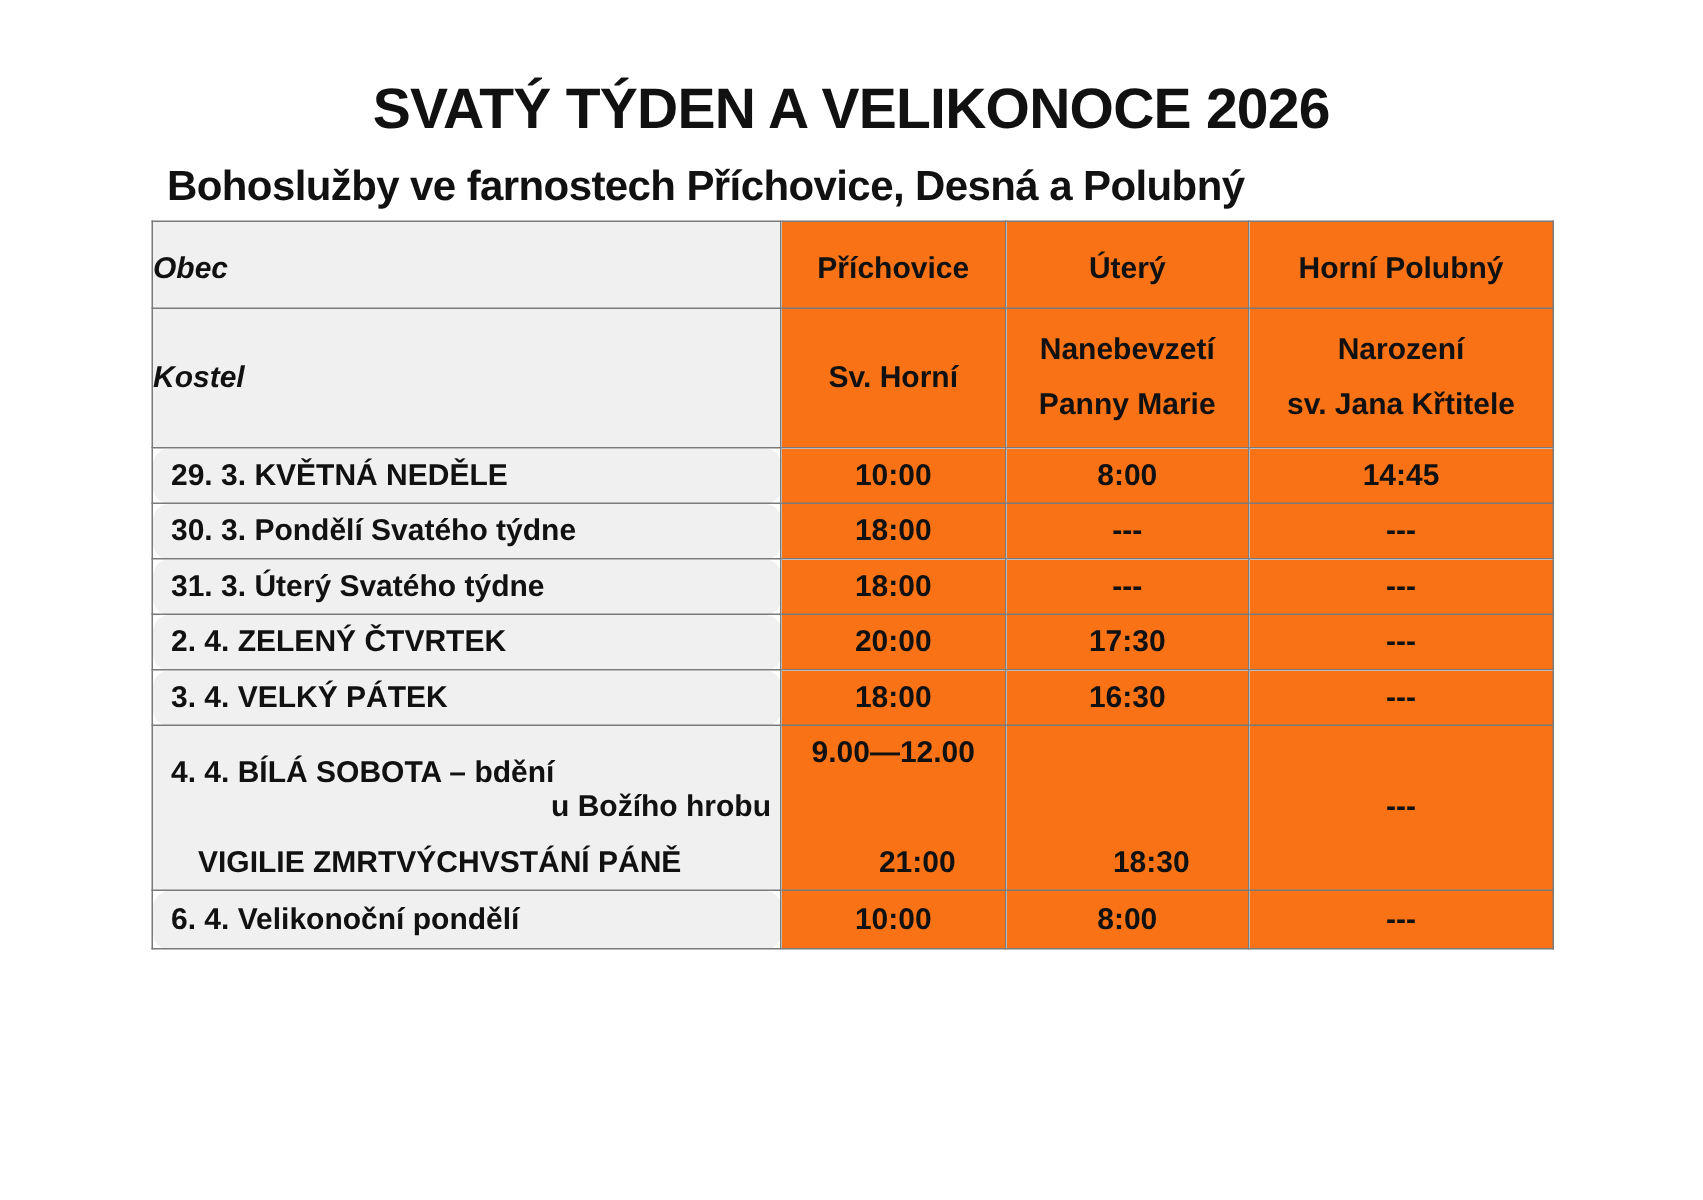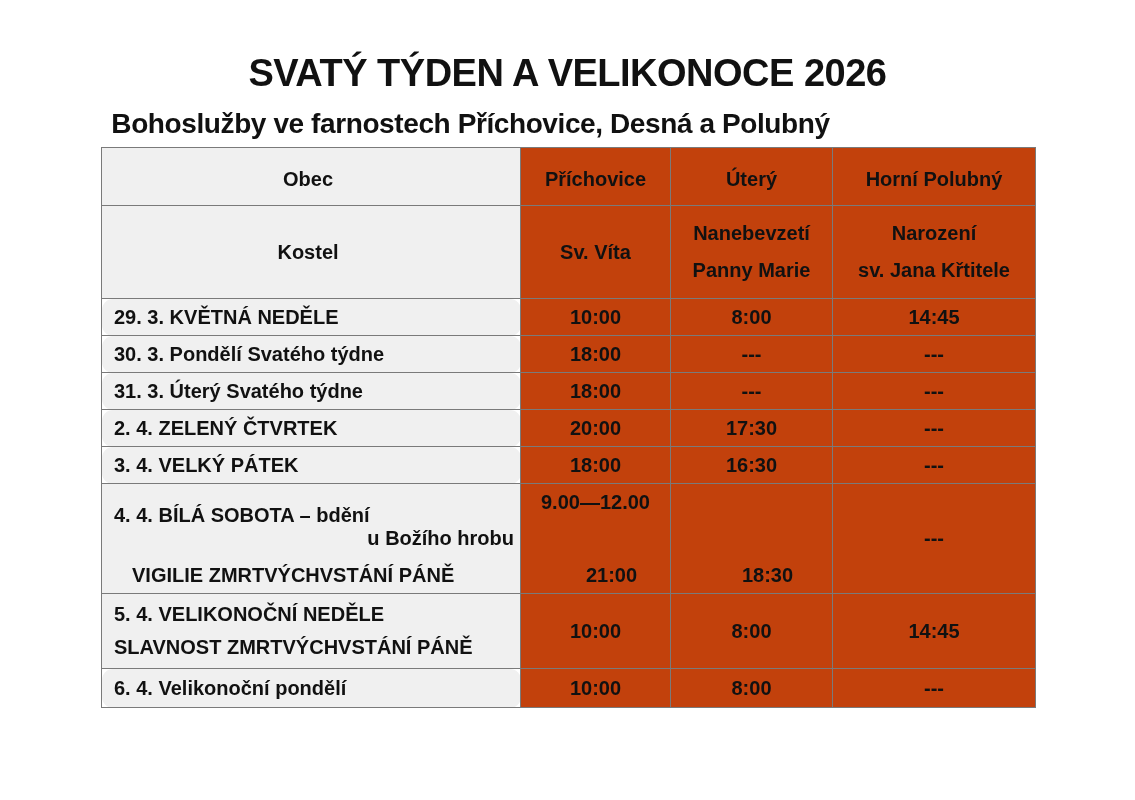--- a/index.html
+++ b/index.html
@@ -23,22 +23,22 @@
       border-collapse: collapse; table-layout: fixed;
       width: 934px;
     }
     table.schedule td {
       border: 1.5px solid #7a7a7a;
       font-weight: bold; font-size: 20px;
       padding: 0; vertical-align: middle;
       white-space: nowrap; overflow: hidden;
     }
     .lbl { background: #f0f0f0; }
-    .val { background: #c2410c; text-align: center; }
-    .hdr-right { text-align: center; padding-right: 6px !important; }
+    .val { background: #f97316; text-align: center; }
+    .hdr-right { text-align: left; padding-right: 6px !important; font-style: italic; }
     .c0 { width: 419px; }
     .c1 { width: 150px; }
     .c2 { width: 162px; }
     .c3 { width: 203px; }
     .r-h1 td { height: 57px; vertical-align: top; }
     .r-h1 td > div { padding-top: 6px; }
     .r-h2 td { height: 92px; }
     .r-std td { height: 36px; }
     .r-sat td { height: 109px; }
     .r-sun td { height: 74px; }
@@ -81,21 +81,21 @@
       <td class="val">
         <div>Horní Polubný</div>
       </td>
     </tr>
 
     <tr class="r-h2">
       <td class="lbl hdr-right">
         <span>Kostel</span>
       </td>
       <td class="val two-line">
-        <div>Sv. Víta</div>
+        <div>Sv. Horní</div>
       </td>
       <td class="val two-line">
         <div>Nanebevzetí</div>
         <div>Panny Marie</div>
       </td>
       <td class="val two-line">
         <div>Narození</div>
         <div>sv. Jana Křtitele</div>
       </td>
     </tr>
@@ -146,31 +146,20 @@
         </div>
       </td>
       <td class="val">
         <div class="sat-cell sat-val">
           <span class="t2">18:30</span>
         </div>
       </td>
       <td class="val">---</td>
     </tr>
 
-    <tr class="r-sun">
-      <td class="lbl">
-        <div class="sun-left">
-          <div>5. 4.  VELIKONOČNÍ NEDĚLE</div>
-          <div>SLAVNOST ZMRTVÝCHVSTÁNÍ PÁNĚ</div>
-        </div>
-      </td>
-      <td class="val">10:00</td>
-      <td class="val">8:00</td>
-      <td class="val">14:45</td>
-    </tr>
 
     <tr class="r-mon">
       <td class="lbl day">6. 4.  Velikonoční pondělí</td>
       <td class="val">10:00</td>
       <td class="val">8:00</td>
       <td class="val">---</td>
     </tr>
   </tbody>
 </table>
 

